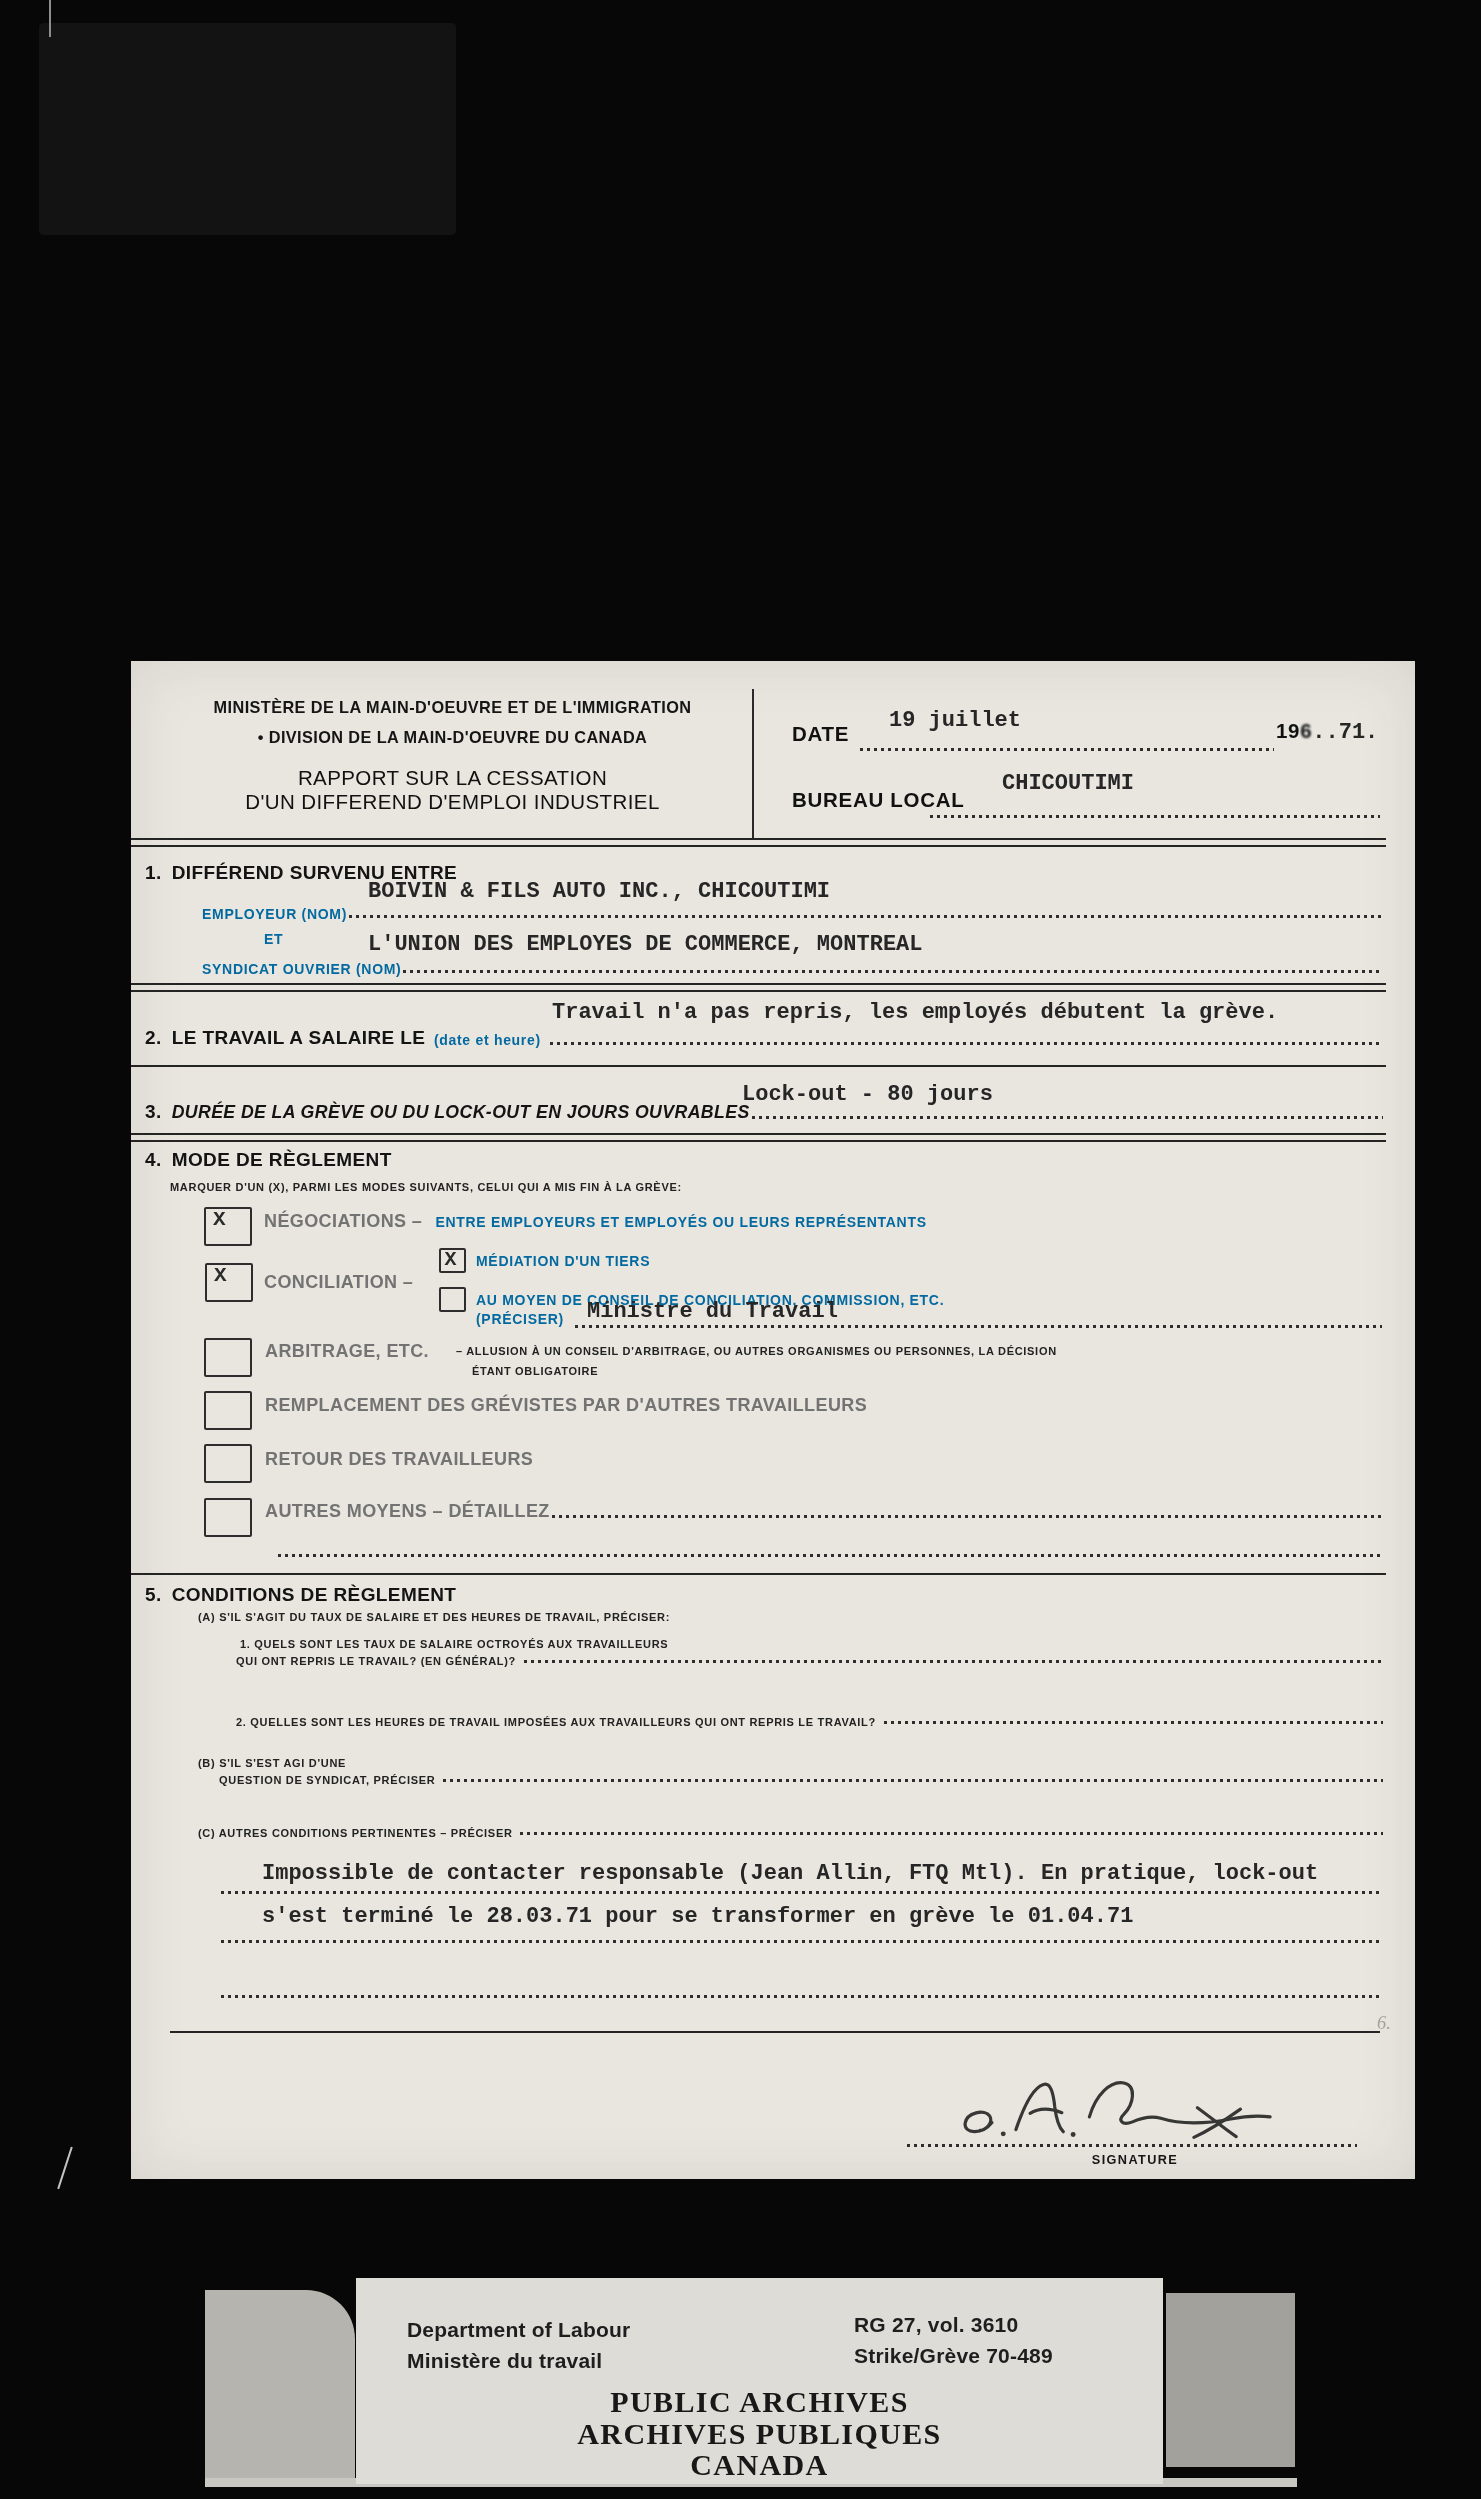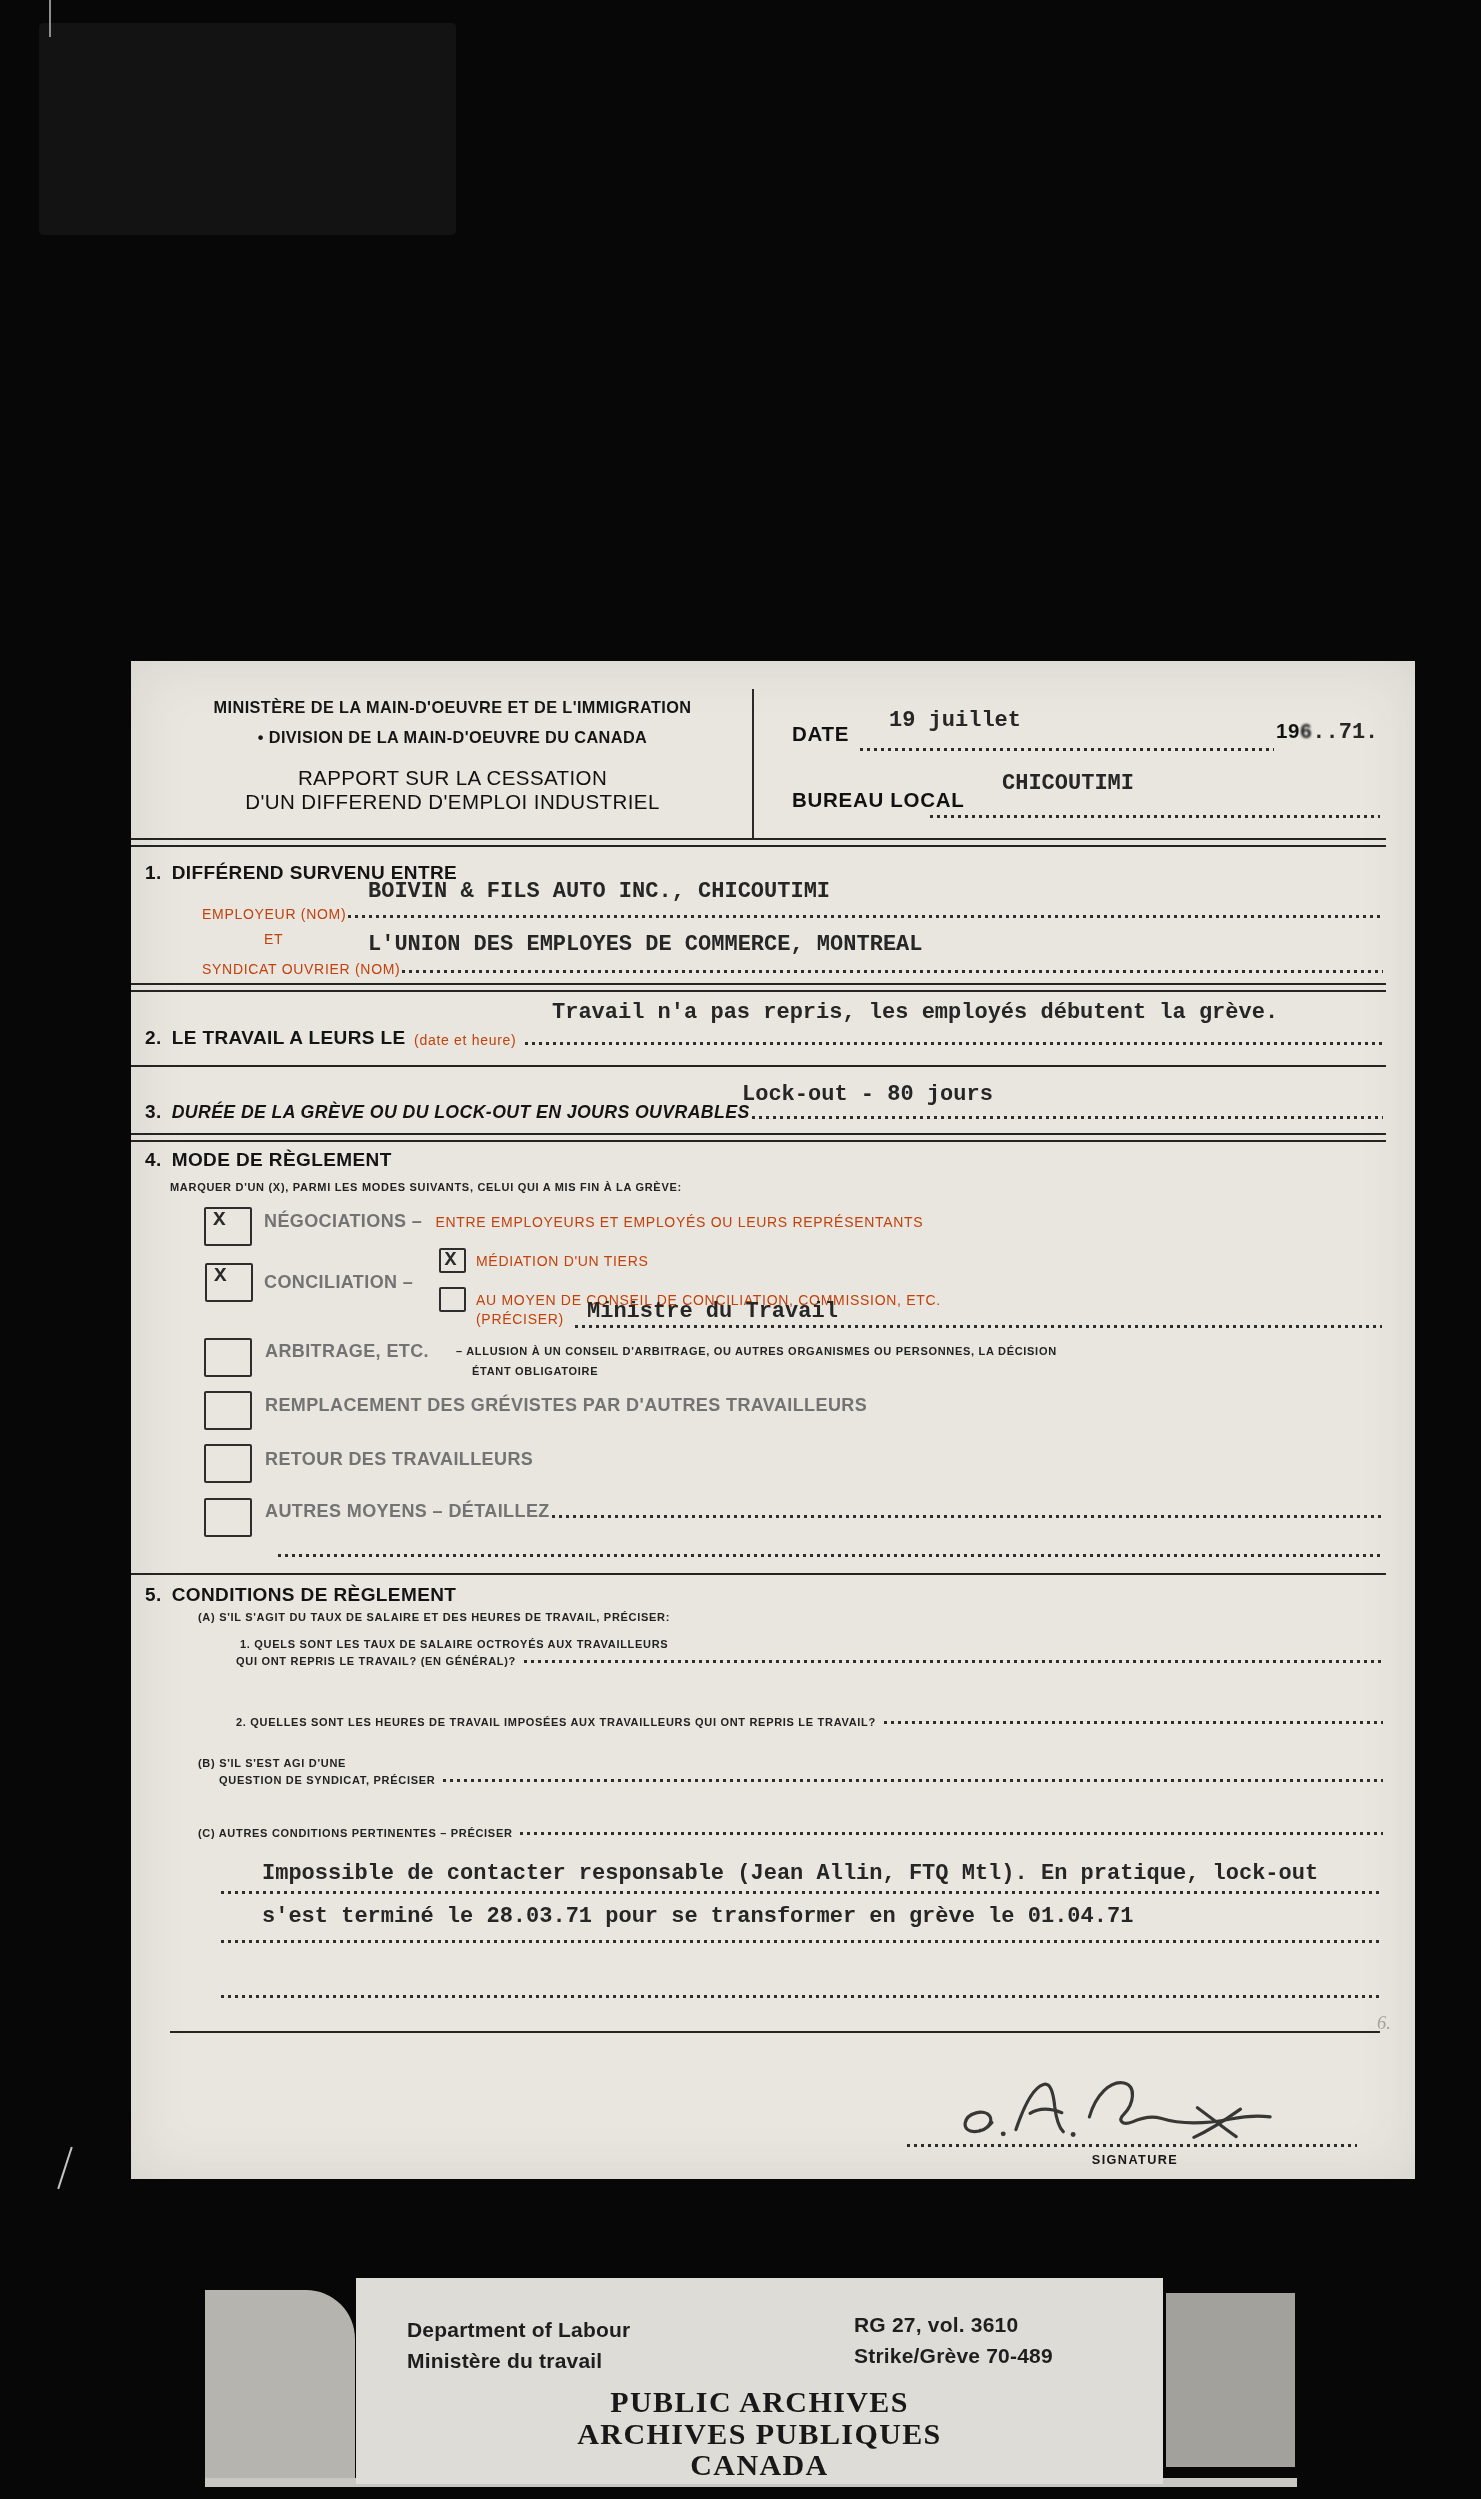--- a/index.html
+++ b/index.html
@@ -12,21 +12,21 @@
   
   .top-ghost{left:39px;top:22.6px;width:417px;height:212px;background:#131313;border-radius:4.2px;}
   .edge-tick{left:49px;top:0;width:2.1px;height:37px;background:#8f8f8f;}
   .corner-tick{left:64px;top:2146px;width:2.1px;height:44px;background:#c4c4c4;transform:rotate(18deg);}
   
   .page{
     left:131px;top:661px;width:1284px;height:1518px;
     background:#e8e6df;color:#1b1b1b;
     box-shadow:inset 0 0 57px rgba(60,55,40,.10);
   }
-  .sl{font-weight:400;font-size:14px;letter-spacing:0.7px;white-space:nowrap;color:#c2410c;}
+  .sl{font-weight:700;font-size:14px;letter-spacing:0.7px;white-space:nowrap;color:#0369a1;}
   .xs{font-weight:700;font-size:11px;letter-spacing:0.7px;white-space:nowrap;color:#222;}
   .bl{font-weight:700;font-size:18px;letter-spacing:0.4px;white-space:nowrap;color:#737373;}
   .h{font-weight:700;font-size:19px;letter-spacing:0.4px;white-space:nowrap;color:#141414;}
   .num{margin-right:10px;}
   .type{font-family:"Liberation Mono", monospace;font-weight:700;font-size:22px;color:#262626;white-space:nowrap;}
   .row{display:flex;align-items:flex-end;}
   .row .dots{flex:1;}
   .dots{
     height:5px;margin-bottom:2.8px;
     background-image:radial-gradient(circle, #2d2d2d 1.5px, rgba(0,0,0,0) 1.8px);
@@ -103,21 +103,21 @@
   <span class="abs type" style="left:237px;top:271px;">L'UNION DES EMPLOYES DE COMMERCE, MONTREAL</span>
   <div class="abs row" style="left:71px;top:300px;right:32px;">
     <span class="sl">SYNDICAT OUVRIER (NOM)</span>
     <span class="dots"></span>
   </div>
   <div class="abs rule2" style="left:0;top:322px;width:1255px;"></div>
 
   <span class="abs type" style="left:421px;top:339px;">Travail n'a pas repris, les employés débutent la grève.</span>
   <div class="abs row" style="left:14px;top:366px;right:32px;">
     <span class="h num">2.</span>
-    <span class="h">LE TRAVAIL A LEURS LE</span>
+    <span class="h">LE TRAVAIL A SALAIRE LE</span>
     <span class="sl" style="margin:0 7px 1.4px 8.5px;">(date et heure)</span>
     <span class="dots"></span>
   </div>
   <div class="abs rule1" style="left:0;top:404px;width:1255px;"></div>
 
   <span class="abs type" style="left:611px;top:421px;">Lock-out - 80 jours</span>
   <div class="abs row" style="left:14px;top:440px;right:32px;">
     <span class="h num">3.</span>
     <span class="h" style="font-size:17.7px;font-style:italic;">DURÉE DE LA GRÈVE OU DU LOCK-OUT EN JOURS OUVRABLES</span>
     <span class="dots"></span>

